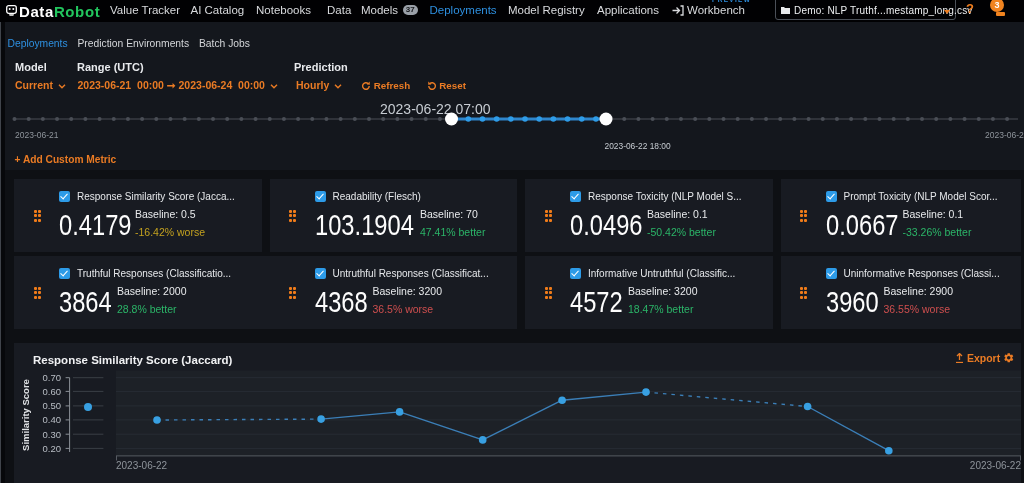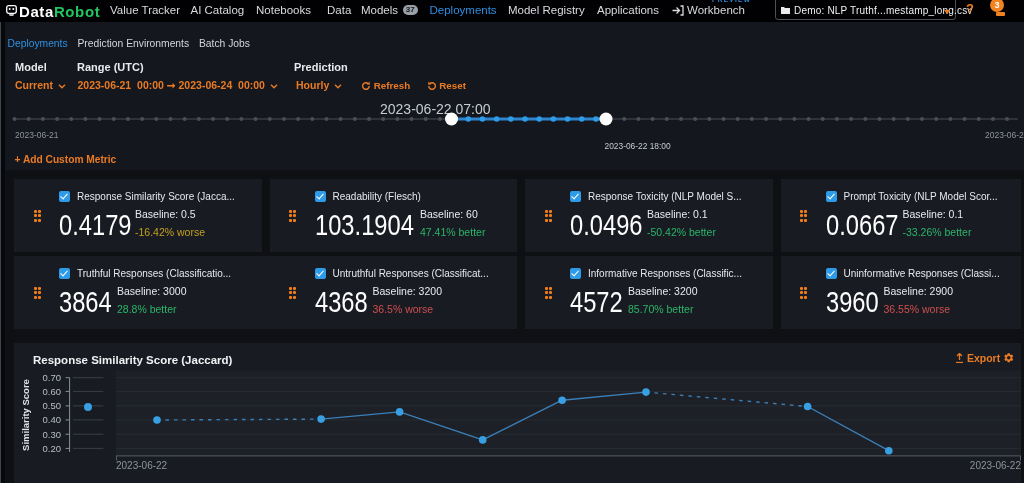--- a/index.html
+++ b/index.html
@@ -232,21 +232,21 @@
           <i style="left:0;top:0"></i>
           <i style="left:4.2px;top:0"></i>
           <i style="left:0;top:4.6px"></i>
           <i style="left:4.2px;top:4.6px"></i>
           <i style="left:0;top:9.2px"></i>
           <i style="left:4.2px;top:9.2px"></i>
         </div>
         <div class="cb"></div>
         <div class="ctitle">Readability (Flesch)</div>
         <div class="cnum">103.1904</div>
-        <div class="cbase" style="left:150.5px">Baseline: 60</div>
+        <div class="cbase" style="left:150.5px">Baseline: 70</div>
         <div class="cpct green" style="left:150.5px">47.41% better</div>
       </div>
       <div class="card" style="left:525px;top:178.5px;width:247.5px">
         <div class="drag">
           <i style="left:0;top:0"></i>
           <i style="left:4.2px;top:0"></i>
           <i style="left:0;top:4.6px"></i>
           <i style="left:4.2px;top:4.6px"></i>
           <i style="left:0;top:9.2px"></i>
           <i style="left:4.2px;top:9.2px"></i>
@@ -277,21 +277,21 @@
           <i style="left:0;top:0"></i>
           <i style="left:4.2px;top:0"></i>
           <i style="left:0;top:4.6px"></i>
           <i style="left:4.2px;top:4.6px"></i>
           <i style="left:0;top:9.2px"></i>
           <i style="left:4.2px;top:9.2px"></i>
         </div>
         <div class="cb"></div>
         <div class="ctitle">Truthful Responses (Classificatio...</div>
         <div class="cnum">3864</div>
-        <div class="cbase" style="left:103px">Baseline: 3000</div>
+        <div class="cbase" style="left:103px">Baseline: 2000</div>
         <div class="cpct green" style="left:103px">28.8% better</div>
       </div>
       <div class="card" style="left:269.5px;top:255.5px;width:247.5px">
         <div class="drag">
           <i style="left:0;top:0"></i>
           <i style="left:4.2px;top:0"></i>
           <i style="left:0;top:4.6px"></i>
           <i style="left:4.2px;top:4.6px"></i>
           <i style="left:0;top:9.2px"></i>
           <i style="left:4.2px;top:9.2px"></i>
@@ -305,24 +305,24 @@
       <div class="card" style="left:525px;top:255.5px;width:247.5px">
         <div class="drag">
           <i style="left:0;top:0"></i>
           <i style="left:4.2px;top:0"></i>
           <i style="left:0;top:4.6px"></i>
           <i style="left:4.2px;top:4.6px"></i>
           <i style="left:0;top:9.2px"></i>
           <i style="left:4.2px;top:9.2px"></i>
         </div>
         <div class="cb"></div>
-        <div class="ctitle">Informative Responses (Classific...</div>
+        <div class="ctitle">Informative Untruthful (Classific...</div>
         <div class="cnum">4572</div>
         <div class="cbase" style="left:103px">Baseline: 3200</div>
-        <div class="cpct green" style="left:103px">85.70% better</div>
+        <div class="cpct green" style="left:103px">18.47% better</div>
       </div>
       <div class="card" style="left:780.5px;top:255.5px;width:240.5px">
         <div class="drag">
           <i style="left:0;top:0"></i>
           <i style="left:4.2px;top:0"></i>
           <i style="left:0;top:4.6px"></i>
           <i style="left:4.2px;top:4.6px"></i>
           <i style="left:0;top:9.2px"></i>
           <i style="left:4.2px;top:9.2px"></i>
         </div>

